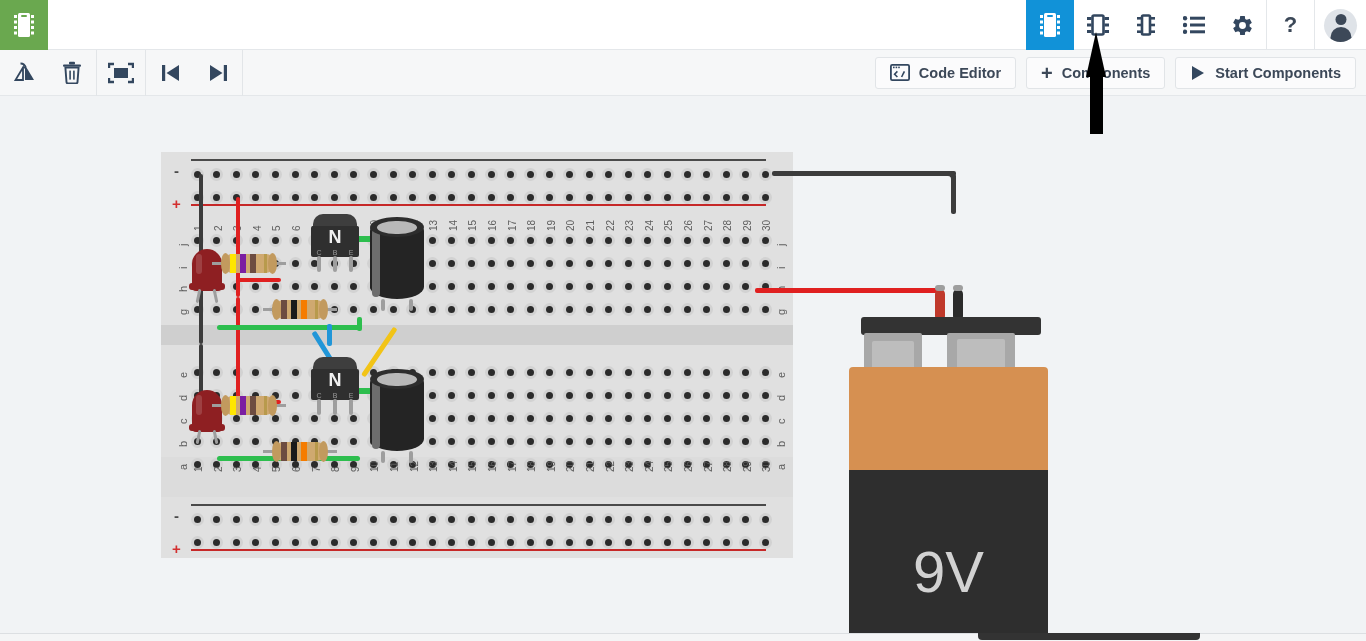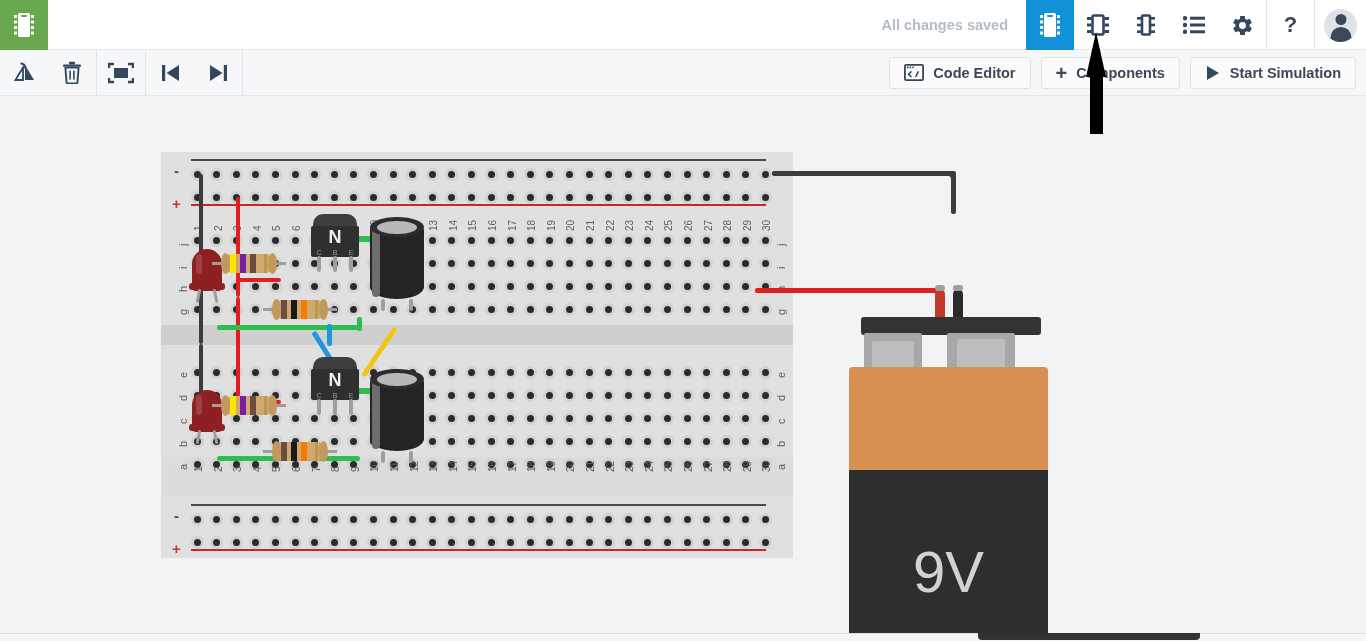--- a/index.html
+++ b/index.html
@@ -260,21 +260,20 @@
         <rect x="18" y="3" width="3" height="3" fill="#ffffff"></rect>
         <rect x="18" y="8.5" width="3" height="3" fill="#ffffff"></rect>
         <rect x="18" y="14" width="3" height="3" fill="#ffffff"></rect>
         <rect x="18" y="19.5" width="3" height="3" fill="#ffffff"></rect>
       </svg>
     </div>
 
 
     <div class="top-spacer"></div>
 
-    <div class="saved-text">All changes saved</div>
 
     <div class="top-icon active">
       <svg width="22" height="26" viewBox="0 0 22 26">
         <rect x="5" y="1" width="12" height="24" rx="1.5" fill="#ffffff"></rect>
         <rect x="8" y="3" width="6" height="2" rx="1" fill="#1192d8"></rect>
         <rect x="1" y="3" width="3" height="3" fill="#ffffff"></rect>
         <rect x="1" y="8.5" width="3" height="3" fill="#ffffff"></rect>
         <rect x="1" y="14" width="3" height="3" fill="#ffffff"></rect>
         <rect x="1" y="19.5" width="3" height="3" fill="#ffffff"></rect>
         <rect x="18" y="3" width="3" height="3" fill="#ffffff"></rect>
@@ -396,21 +395,21 @@
 
     <div class="action-btn">
       <span class="plus-glyph">+</span>
       <span>Components</span>
     </div>
 
     <div class="action-btn">
       <svg width="16" height="16" viewBox="0 0 16 16">
         <path d="M2 1 L14 8 L2 15 Z" fill="#33475f"></path>
       </svg>
-      <span>Start Simulation</span>
+      <span>Start Components</span>
     </div>
   </div>
 
   <div class="canvas">
 
     <div class="breadboard">
 
       <div class="bb-rail" style="top:0;">
         <div class="rail-line blk" style="top:7px;"></div>
         <div class="rail-sym minus" style="left:13px; top:11px;">-</div>

